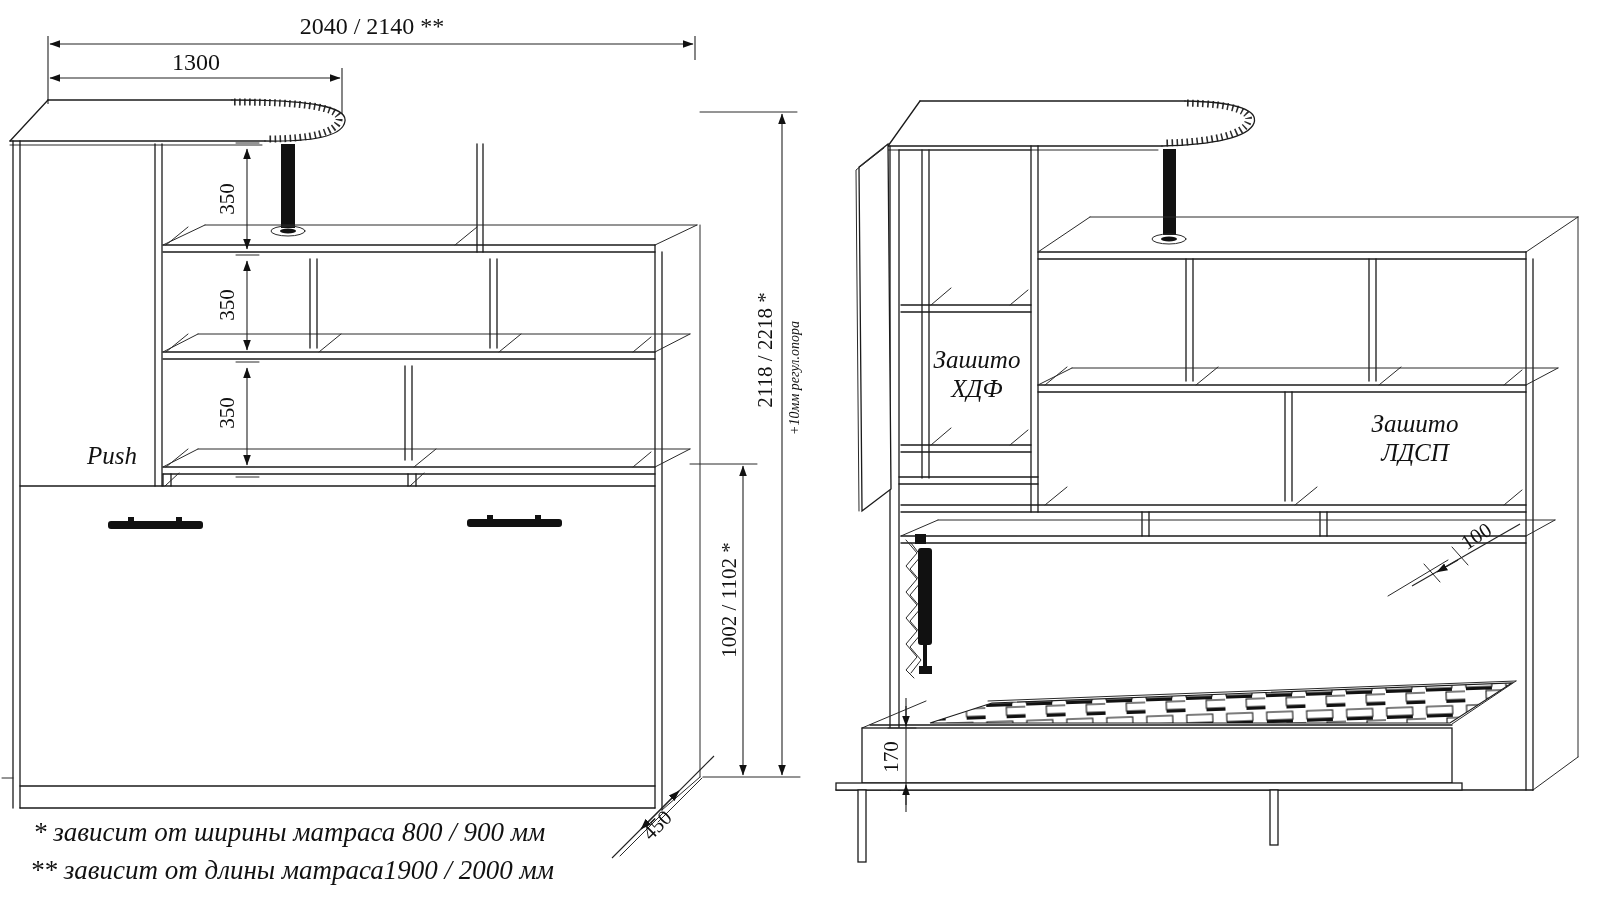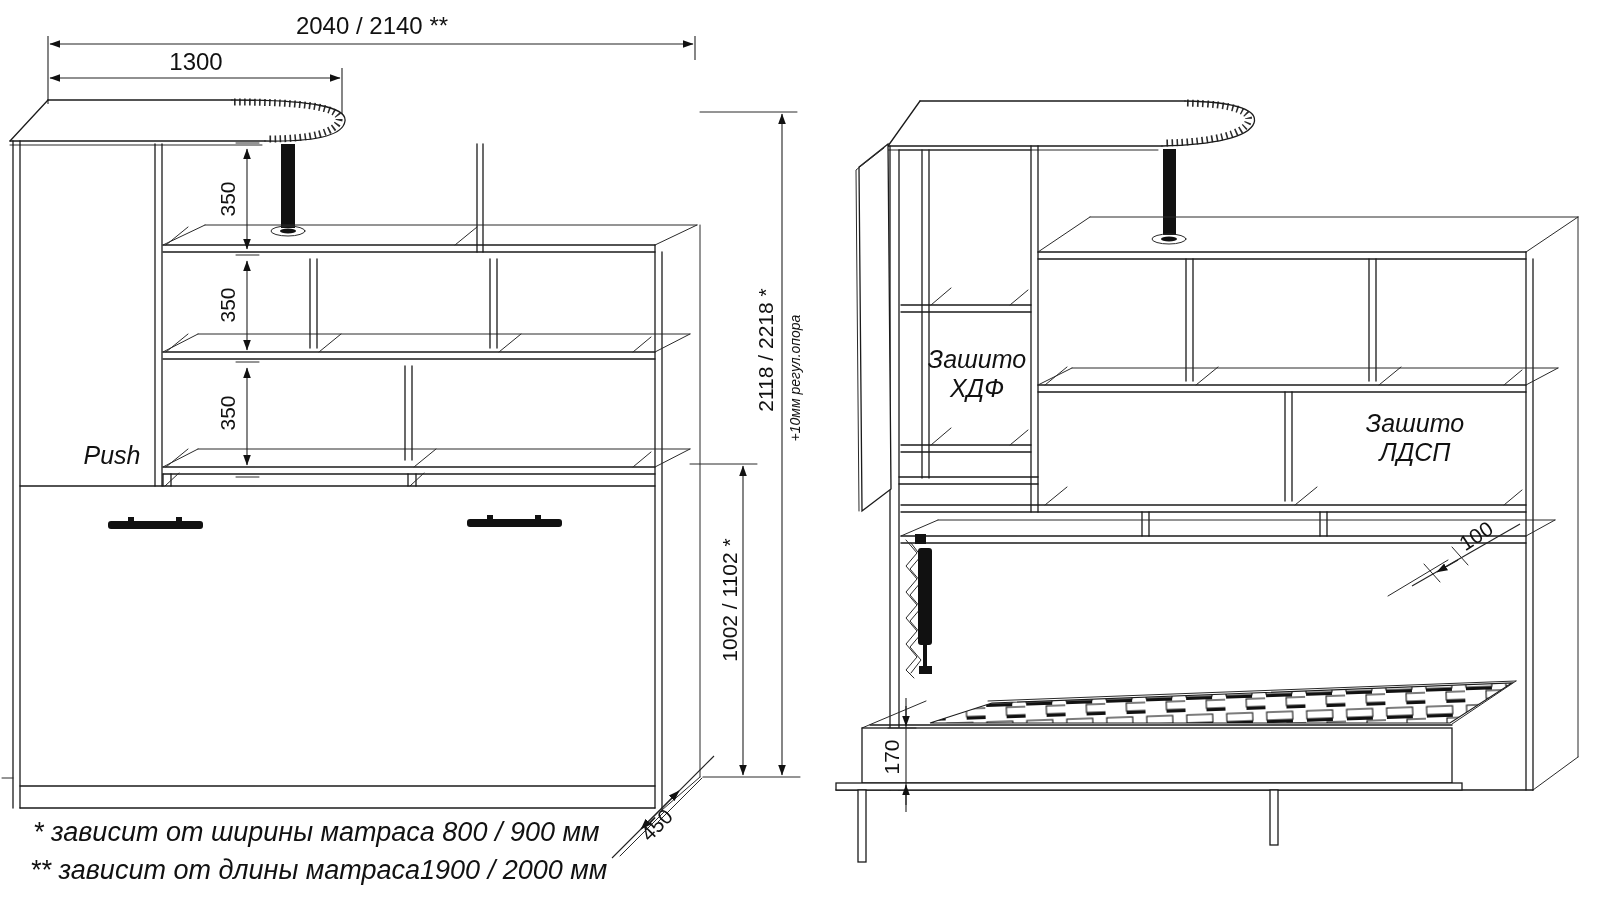--- a/index.html
+++ b/index.html
@@ -1,17 +1,17 @@
 <!DOCTYPE html>
 <html><head>
 <meta charset="utf-8">
 <style>
   html,body{margin:0;padding:0;background:#fff;}
   .stage{position:relative;width:1600px;height:898px;background:#fff;overflow:hidden;
-         font-family:Liberation Sans, sans-serif;}
+         font-family:Liberation Serif, serif;}
   svg{display:block}
   .ln{stroke:#1b1b1b;stroke-width:1.3;fill:none;stroke-linecap:round;}
   .tn{stroke:#2a2a2a;stroke-width:1;fill:none;stroke-linecap:round;}
   .dim{stroke:#222;stroke-width:1.1;fill:none;}
   .blk{fill:#111;stroke:none;}
   .wht{fill:#fff;stroke:#1b1b1b;stroke-width:1.3;}
   .hatch{stroke:#2b2b2b;stroke-width:7;fill:none;stroke-dasharray:1.6 3.4;}
   text{fill:#111;}
   .dimtxt{font-size:21px;}
   .dimtxt-lg{font-size:24px;}

